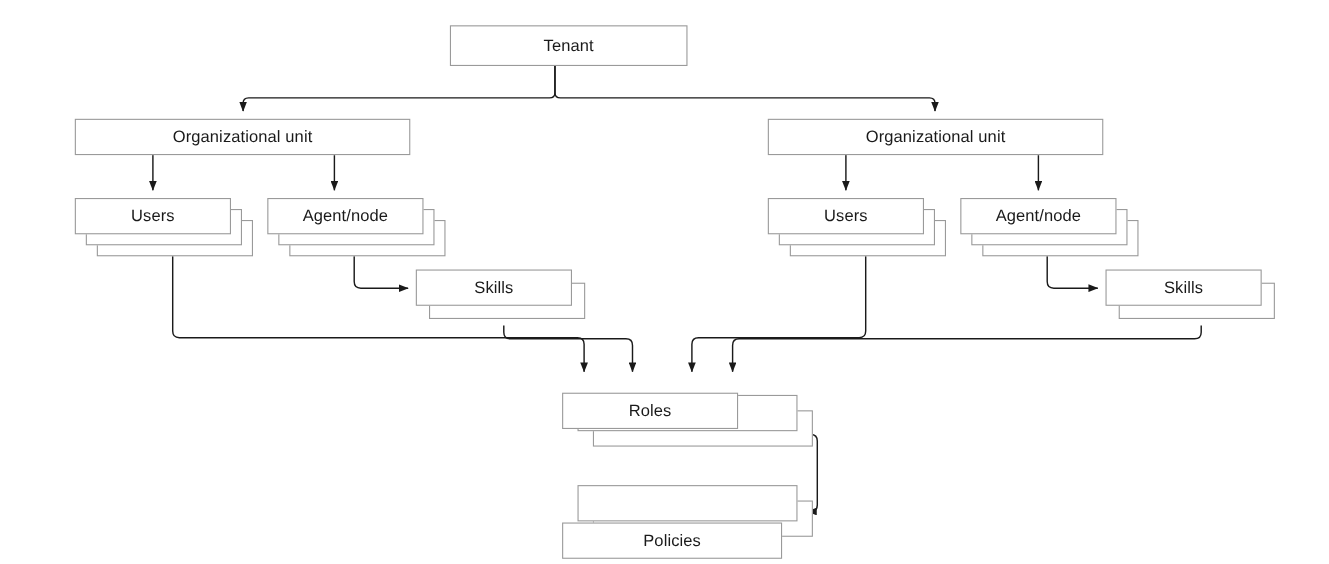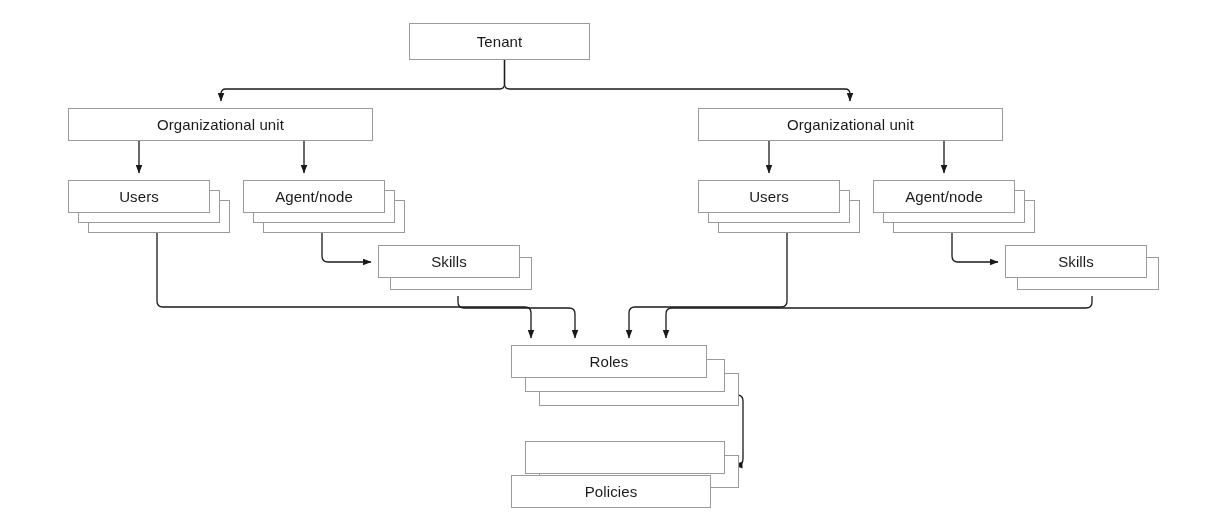--- a/index.html
+++ b/index.html
@@ -84,21 +84,21 @@
 
       <path d="M 787 231 L 787 301 Q 787 307 781 307 L 635 307 Q 629 307 629 313 L 629 338" marker-end="url(#arrowhead)"></path>
 
       <path d="M 1092 296 L 1092 302 Q 1092 308 1086 308 L 672 308 Q 666 308 666 314 L 666 338" marker-end="url(#arrowhead)"></path>
 
       <path d="M 727 395 L 737 395 Q 743 395 743 401 L 743 459 Q 743 465 737 465 L 734 465" marker-end="url(#arrowhead)"></path>
     </g>
   </svg>
 
   <div class="node-group" style="left:409px; top:23px; width:191px; height:37px;">
-    <div class="node-box" style="left:0; top:0; width:181px; height:37px; z-index:5;">
+    <div class="node-box" style="left:0; top:0; width:216px; height:37px; z-index:5;">
       <span class="node-label">Tenant</span>
     </div>
   </div>
 
   <div class="node-group" style="left:68px; top:108px; width:305px; height:33px;">
     <div class="node-box" style="left:0; top:0; width:305px; height:33px; z-index:5;">
       <span class="node-label">Organizational unit</span>
     </div>
   </div>
 
@@ -150,21 +150,21 @@
   <div class="node-group" style="left:1005px; top:245px; width:170px; height:50px;">
     <div class="stack-layer" style="left:12px; top:12px; width:142px; height:33px; z-index:1;"></div>
     <div class="node-box" style="left:0; top:0; width:142px; height:33px; z-index:5;">
       <span class="node-label">Skills</span>
     </div>
   </div>
 
   <div class="node-group" style="left:511px; top:345px; width:240px; height:60px;">
     <div class="stack-layer" style="left:28px; top:28px; width:200px; height:33px; z-index:1;"></div>
     <div class="stack-layer" style="left:14px; top:14px; width:200px; height:33px; z-index:3;"></div>
-    <div class="node-box" style="left:0; top:0; width:196px; height:33px; z-index:5;justify-content:center;">
+    <div class="node-box" style="left:0; top:12px; width:160px; height:33px; z-index:5;justify-content:center;">
       <span class="node-label">Roles</span>
     </div>
   </div>
 
   <div class="node-group" style="left:511px; top:427px; width:240px; height:60px;">
     <div class="stack-layer" style="left:28px; top:28px; width:200px; height:33px; z-index:1;"></div>
     <div class="stack-layer" style="left:14px; top:14px; width:200px; height:33px; z-index:3;"></div>
     <div class="node-box" style="left:0; top:0; width:200px; height:33px; z-index:5;margin-top:48px;">
       <span class="node-label">Policies</span>
     </div>

